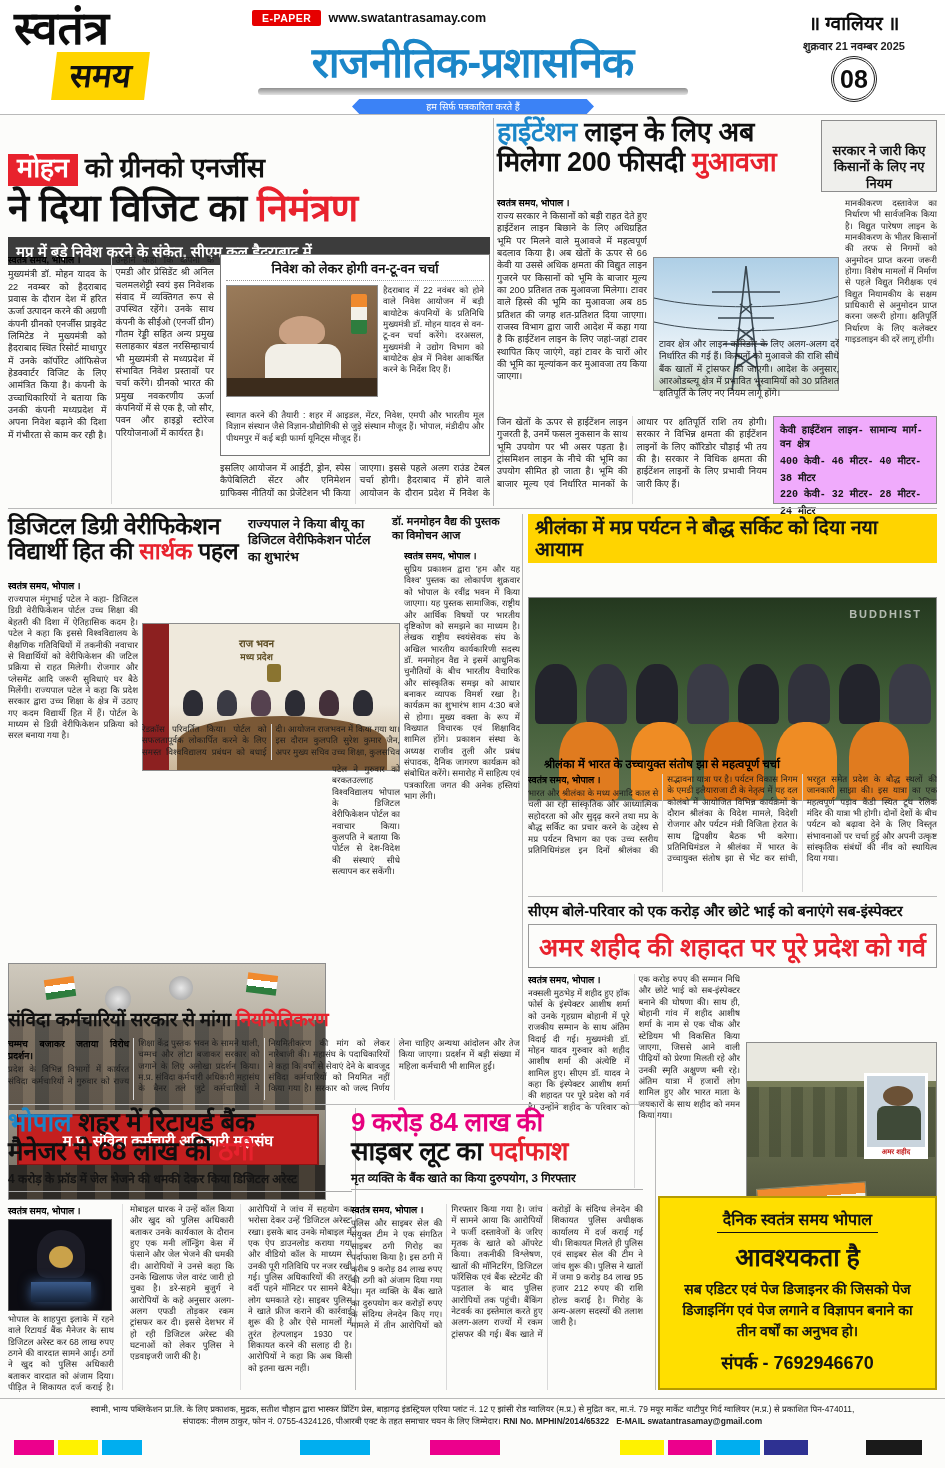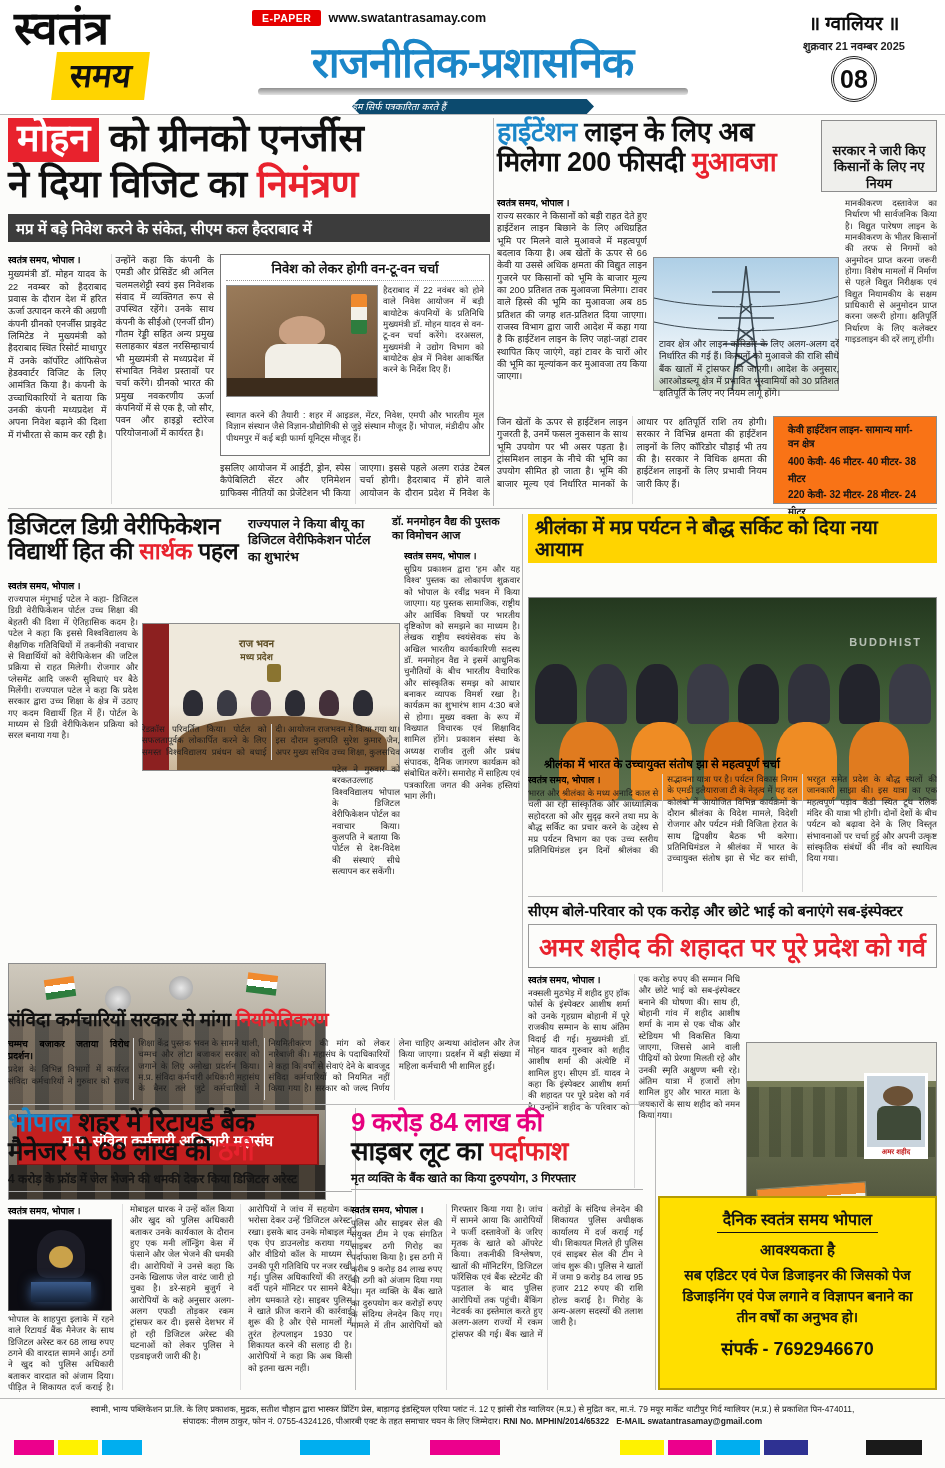--- a/index.html
+++ b/index.html
@@ -17,21 +17,21 @@
   .subbar { background:#3c3c3c; color:#fff; font-weight:bold; font-size:15px; padding:4px 8px; }
   .bt { font-size:9.2px; line-height:1.34; text-align:justify; color:#1d1d1d; overflow:hidden; }
   .bt-sm { font-size:8.6px; line-height:1.32; text-align:justify; color:#1d1d1d; overflow:hidden; }
   .dl { font-weight:bold; font-size:9.2px; color:#000; display:block; margin-bottom:2px; }
   .c2 { column-count:2; column-gap:9px; column-rule:1px solid #d9d9d9; }
   .c3 { column-count:3; column-gap:9px; column-rule:1px solid #d9d9d9; }
   .c4 { column-count:4; column-gap:9px; column-rule:1px solid #d9d9d9; }
   .vline { width:1px; background:#b9b9b9; }
   .hline { height:1px; background:#b9b9b9; }
   .photo { position:relative; overflow:hidden; background:#c8c2b6; border:1px solid #8c8c8c; }
-  .kvbox { border:1px solid #8c8c8c; background:#f97316; padding:5px 14px; }
+  .kvbox { border:1px solid #8c8c8c; background:#f0abfc; padding:5px 6px;font-family:Liberation Mono, monospace; }
   .kv-title { font-size:10px; font-weight:bold; margin-bottom:4px; }
   .kv-row { font-size:10px; font-weight:bold; line-height:1.65; }
   .sidebox { background:#efefec; border:1px solid #8c8c8c; font-weight:bold; font-size:13px;
              line-height:1.25; text-align:center; padding:22px 5px; }
   .cap { font-weight:bold; font-size:11.5px; color:#000; }
 </style>
 </head>
 <body>
 
 <div class="abs" style="left:0;top:0;width:945px;height:114px;background:#fff;">
@@ -41,30 +41,30 @@
     <div style="display:inline-block;background:#ffd400;color:#111;font-size:33px;font-weight:900;padding:0 16px 3px 16px;margin-left:40px;transform:skew(-7deg);">समय</div>
   </div>
 
   <div class="abs" style="left:252px;top:10px;display:flex;align-items:center;gap:7px;">
     <span style="background:#e60000;color:#fff;font-size:10.5px;font-weight:bold;padding:2px 10px;border-radius:2px;letter-spacing:0.5px;">E-PAPER</span>
     <span style="font-size:12.5px;font-weight:bold;color:#111;">www.swatantrasamay.com</span>
   </div>
 
   <div class="abs" style="left:230px;top:32px;width:485px;text-align:center;font-size:42px;font-weight:900;color:#1b86c8;letter-spacing:-1px;">राजनीतिक-प्रशासनिक</div>
   <div class="abs" style="left:258px;top:88px;width:430px;height:7px;border-radius:4px;background:linear-gradient(#8f8f8f,#e3e3e3);"></div>
-  <div class="abs" style="left:352px;top:99px;width:242px;height:15px;background:#0c4a6e;color:#fff;font-size:9.5px;font-style:italic;line-height:15px;clip-path:polygon(3% 0,97% 0,100% 50%,97% 100%,3% 100%,0 50%);">हम सिर्फ पत्रकारिता करते हैं</div>
+  <div class="abs" style="left:352px;top:99px;width:242px;height:15px;background:#3b82f6;color:#fff;font-size:9.5px;text-align:center;line-height:15px;clip-path:polygon(3% 0,97% 0,100% 50%,97% 100%,3% 100%,0 50%);">हम सिर्फ पत्रकारिता करते हैं</div>
 
   <div class="abs" style="left:770px;top:10px;width:168px;text-align:center;font-size:19px;font-weight:900;color:#0c0c0c;">॥ ग्वालियर ॥</div>
   <div class="abs" style="left:770px;top:38px;width:168px;text-align:center;font-size:11px;font-weight:bold;color:#222;">शुक्रवार 21 नवम्बर 2025</div>
   <div class="abs" style="left:831px;top:56px;width:46px;height:46px;border:3px double #222;border-radius:50%;font-size:25px;font-weight:900;text-align:center;line-height:41px;color:#0c0c0c;">08</div>
 </div>
 <div class="abs hline" style="left:0;top:114px;width:945px;"></div>
 
 <div class="abs" style="left:8px;top:118px;width:482px;height:388px;">
-  <div class="hl" style="font-size:38px;">
+  <div class="hl" style="font-size:27px;margin-top:36px;">
     <span class="tag-red">मोहन</span><span> को ग्रीनको एनर्जीस</span>
   </div>
   <div class="hl" style="font-size:38px;margin-top:2px;">
     <span>ने दिया विजिट का </span><span class="red">निमंत्रण</span>
   </div>
   <div class="subbar" style="margin-top:8px;">मप्र में बड़े निवेश करने के संकेत, सीएम कल हैदराबाद में</div>
 
   <div class="abs c2 bt" style="left:0;top:136px;width:206px;height:250px;">
     <span class="dl">स्वतंत्र समय, भोपाल ।</span>
     <span>मुख्यमंत्री डॉ. मोहन यादव के 22 नवम्बर को हैदराबाद प्रवास के दौरान देश में हरित ऊर्जा उत्पादन करने की अग्रणी कंपनी ग्रीनको एनर्जीस प्राइवेट लिमिटेड ने मुख्यमंत्री को हैदराबाद स्थित रिसोर्ट माधापुर में उनके कॉर्पोरेट ऑफिसेज हेडक्वार्टर विजिट के लिए आमंत्रित किया है। कंपनी के उच्चाधिकारियों ने बताया कि उनकी कंपनी मध्यप्रदेश में अपना निवेश बढ़ाने की दिशा में गंभीरता से काम कर रही है। उन्होंने कहा कि कंपनी के एमडी और प्रेसिडेंट श्री अनिल चलमलशेट्टी स्वयं इस निवेशक संवाद में व्यक्तिगत रूप से उपस्थित रहेंगे। उनके साथ कंपनी के सीईओ (एनर्जी ग्रीन) गौतम रेड्डी सहित अन्य प्रमुख सलाहकार बंडल नरसिम्हाचार्य भी मुख्यमंत्री से मध्यप्रदेश में संभावित निवेश प्रस्तावों पर चर्चा करेंगे। ग्रीनको भारत की प्रमुख नवकरणीय ऊर्जा कंपनियों में से एक है, जो सौर, पवन और हाइड्रो स्टोरेज परियोजनाओं में कार्यरत है।</span>
@@ -186,21 +186,21 @@
     <span>प्रदेश के विभिन्न विभागों में कार्यरत संविदा कर्मचारियों ने गुरुवार को राज्य शिक्षा केंद्र पुस्तक भवन के सामने थाली, चम्मच और लोटा बजाकर सरकार को जगाने के लिए अनोखा प्रदर्शन किया। म.प्र. संविदा कर्मचारी अधिकारी महासंघ के बैनर तले जुटे कर्मचारियों ने नियमितीकरण की मांग को लेकर नारेबाजी की। महासंघ के पदाधिकारियों ने कहा कि वर्षों से सेवाएं देने के बावजूद संविदा कर्मचारियों को नियमित नहीं किया गया है। सरकार को जल्द निर्णय लेना चाहिए अन्यथा आंदोलन और तेज किया जाएगा। प्रदर्शन में बड़ी संख्या में महिला कर्मचारी भी शामिल हुईं।</span>
   </div>
 </div>
 
 <div class="abs vline" style="left:522px;top:514px;height:586px;"></div>
 
 <div class="abs" style="left:528px;top:514px;width:409px;height:380px;">
   <div style="display:inline-block;background:#ffd400;font-size:19.5px;font-weight:900;padding:2px 7px;line-height:1.15;">श्रीलंका में मप्र पर्यटन ने बौद्ध सर्किट को दिया नया आयाम</div>
   
   <div class="photo abs" style="left:0;top:34px;width:409px;height:204px;background:linear-gradient(#24381f,#3d5a34 45%,#5d7250);">
-    <div style="position:absolute;right:14px;top:10px;color:rgba(255,255,255,0.65);font-size:11px;font-weight:bold;letter-spacing:2px;margin-top:28px;">BUDDHIST</div>
+    <div style="position:absolute;right:14px;top:10px;color:rgba(255,255,255,0.65);font-size:11px;font-weight:bold;letter-spacing:2px;">BUDDHIST</div>
     <div style="position:absolute;left:6px;top:66px;width:396px;height:60px;display:flex;gap:9px;">
       <div style="flex:1;background:#23242c;border-radius:45% 45% 10% 10%;"></div>
       <div style="flex:1;background:#31323c;border-radius:45% 45% 10% 10%;"></div>
       <div style="flex:1;background:#23242c;border-radius:45% 45% 10% 10%;"></div>
       <div style="flex:1;background:#3a3b46;border-radius:45% 45% 10% 10%;"></div>
       <div style="flex:1;background:#23242c;border-radius:45% 45% 10% 10%;"></div>
       <div style="flex:1;background:#31323c;border-radius:45% 45% 10% 10%;"></div>
       <div style="flex:1;background:#23242c;border-radius:45% 45% 10% 10%;"></div>
       <div style="flex:1;background:#3a3b46;border-radius:45% 45% 10% 10%;"></div>
     </div>
@@ -236,21 +236,21 @@
       <div style="position:absolute;left:10px;top:30px;width:44px;height:34px;background:#3f4a38;border-radius:8px 8px 0 0;"></div>
       <div style="position:absolute;left:0;bottom:0;width:100%;background:#fff;color:#c41f1f;font-size:7px;font-weight:bold;text-align:center;">अमर शहीद</div>
     </div>
     <div style="position:absolute;left:10px;bottom:36px;width:110px;height:34px;background:linear-gradient(#f08a2e 33%,#f5f2ea 33%,#f5f2ea 66%,#2e7d3e 66%);transform:rotate(-4deg);border:1px solid #8a8a70;"></div>
     <div style="position:absolute;left:0;bottom:0;width:100%;height:30px;background:repeating-radial-gradient(circle at 10px 14px,#e2892b 0 5px,#caa32a 5px 8px,#8a5a1e 8px 12px);"></div>
   </div>
 </div>
 
 <div class="abs" style="left:658px;top:1196px;width:279px;height:194px;background:#ffdf00;border:2px solid #b59b00;padding:10px 14px;text-align:center;">
   <div style="font-size:16px;font-weight:900;border-bottom:1.5px solid #111;display:inline-block;padding:0 6px 2px 6px;">दैनिक स्वतंत्र समय भोपाल</div>
-  <div style="font-size:15px;font-weight:900;margin-top:6px;">आवश्यकता है</div>
+  <div style="font-size:25px;font-weight:900;margin-top:6px;">आवश्यकता है</div>
   <div style="font-size:14px;font-weight:bold;line-height:1.5;margin-top:6px;">सब एडिटर एवं पेज डिजाइनर की जिसको पेज डिजाइनिंग एवं पेज लगाने व विज्ञापन बनाने का तीन वर्षों का अनुभव हो।</div>
   <div style="font-size:18px;font-weight:900;margin-top:8px;">संपर्क - 7692946670</div>
 </div>
 
 <div class="abs hline" style="left:8px;top:1104px;width:647px;"></div>
 <div class="abs vline" style="left:355px;top:1108px;height:282px;"></div>
 <div class="abs vline" style="left:655px;top:1108px;height:282px;"></div>
 
 <div class="abs" style="left:8px;top:1108px;width:344px;height:282px;">
   <div class="hl" style="font-size:26px;">

